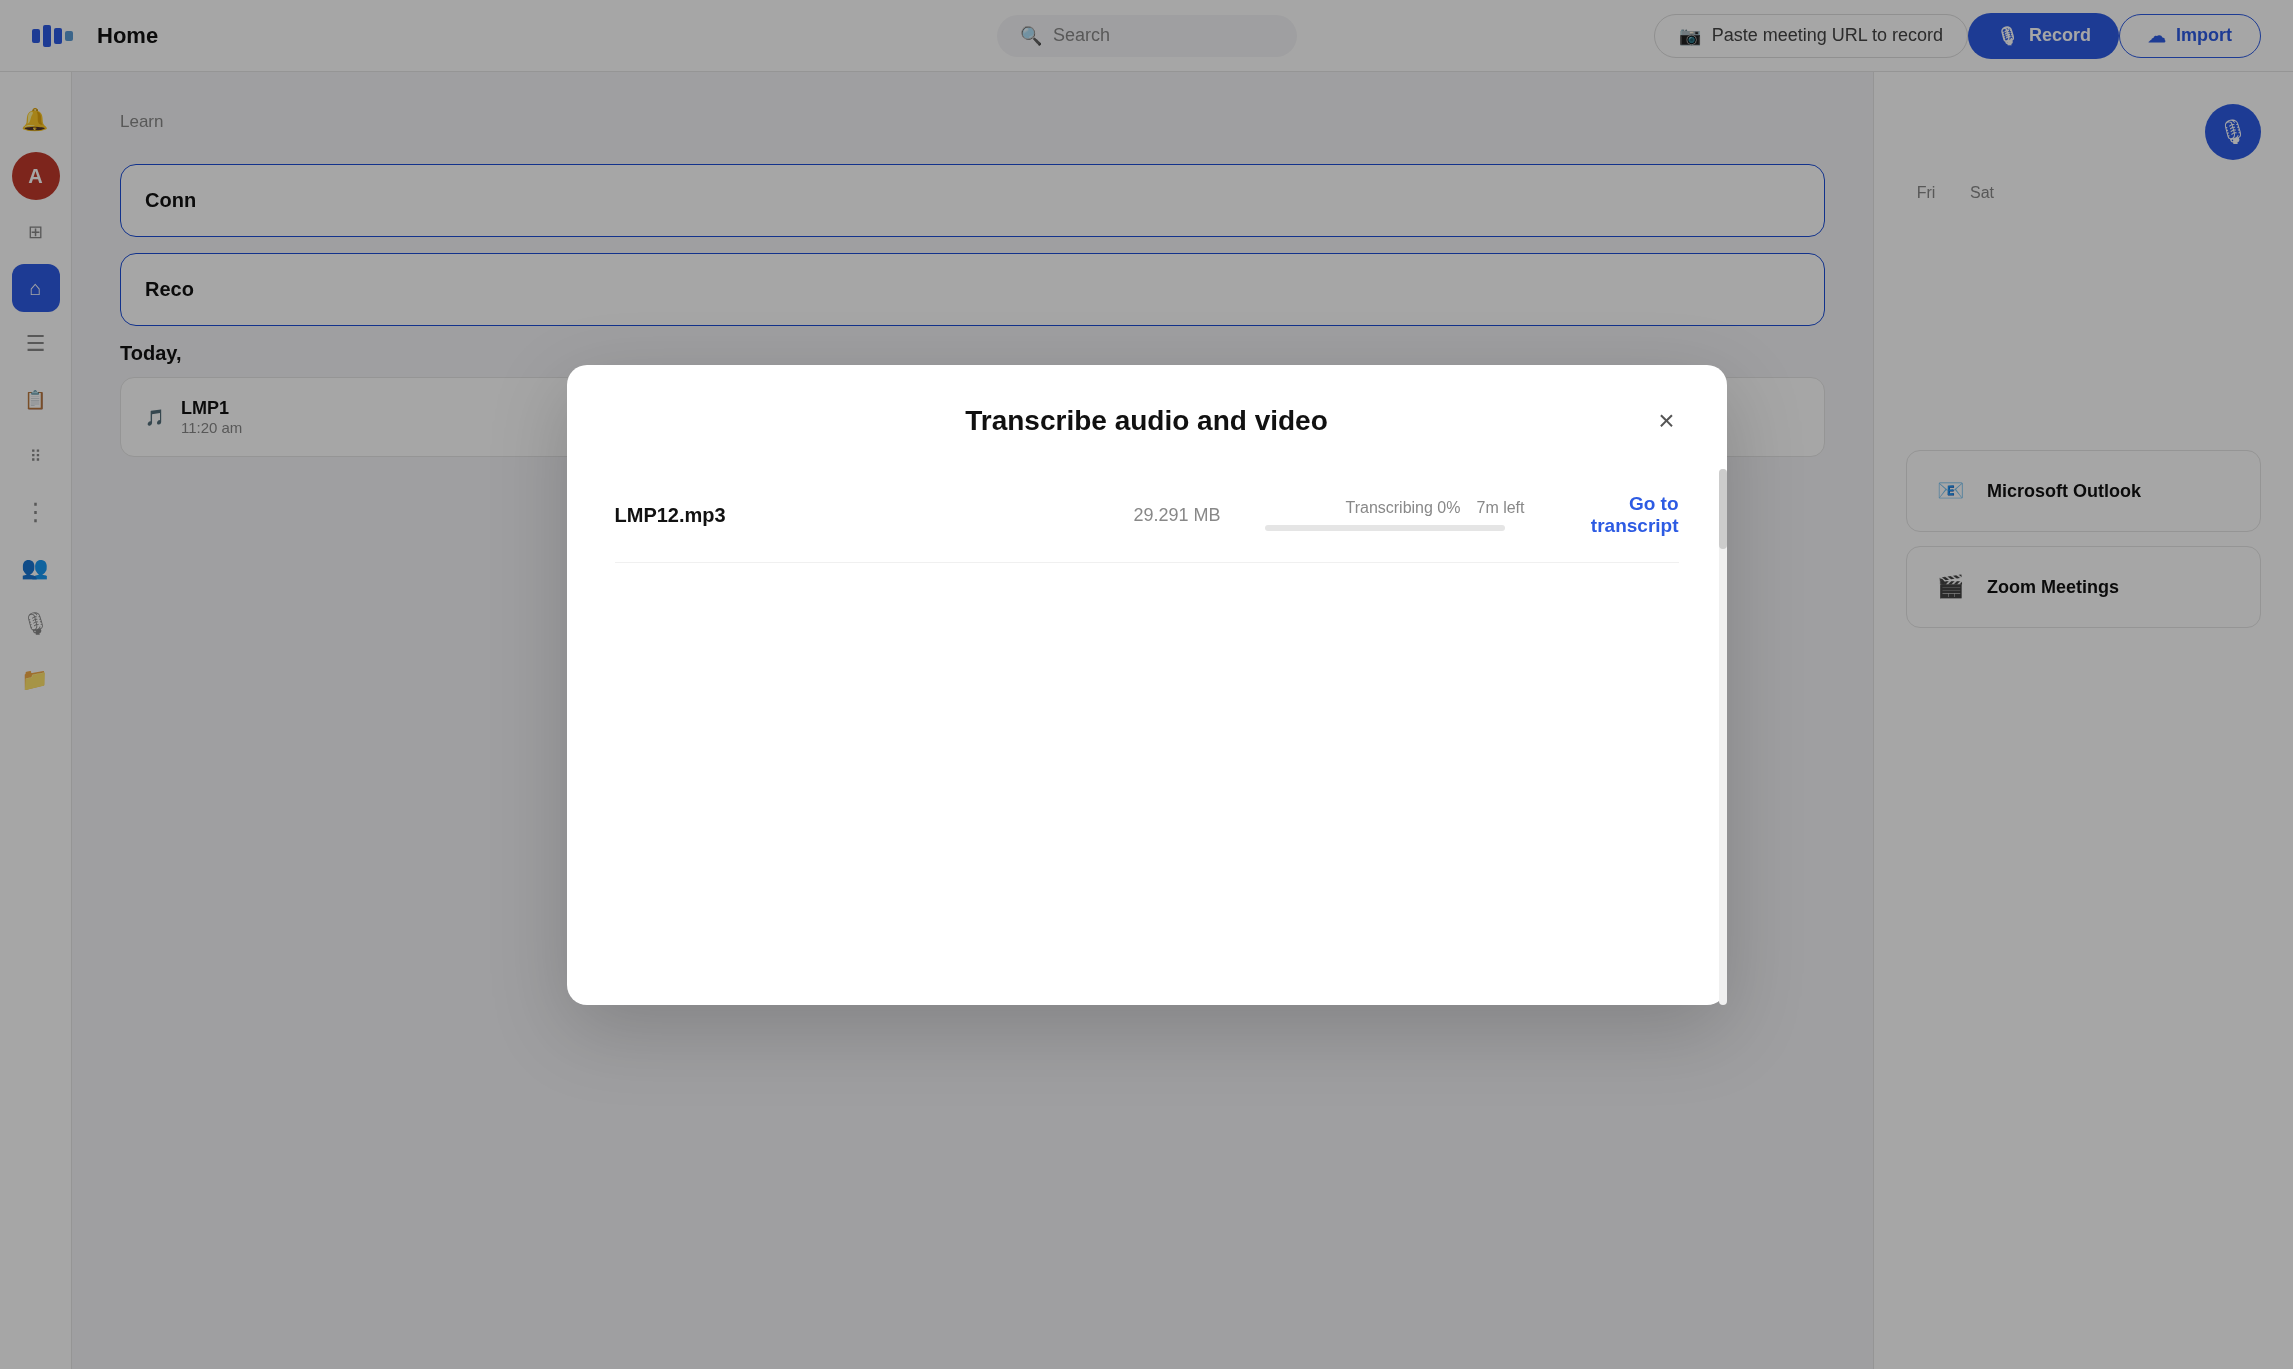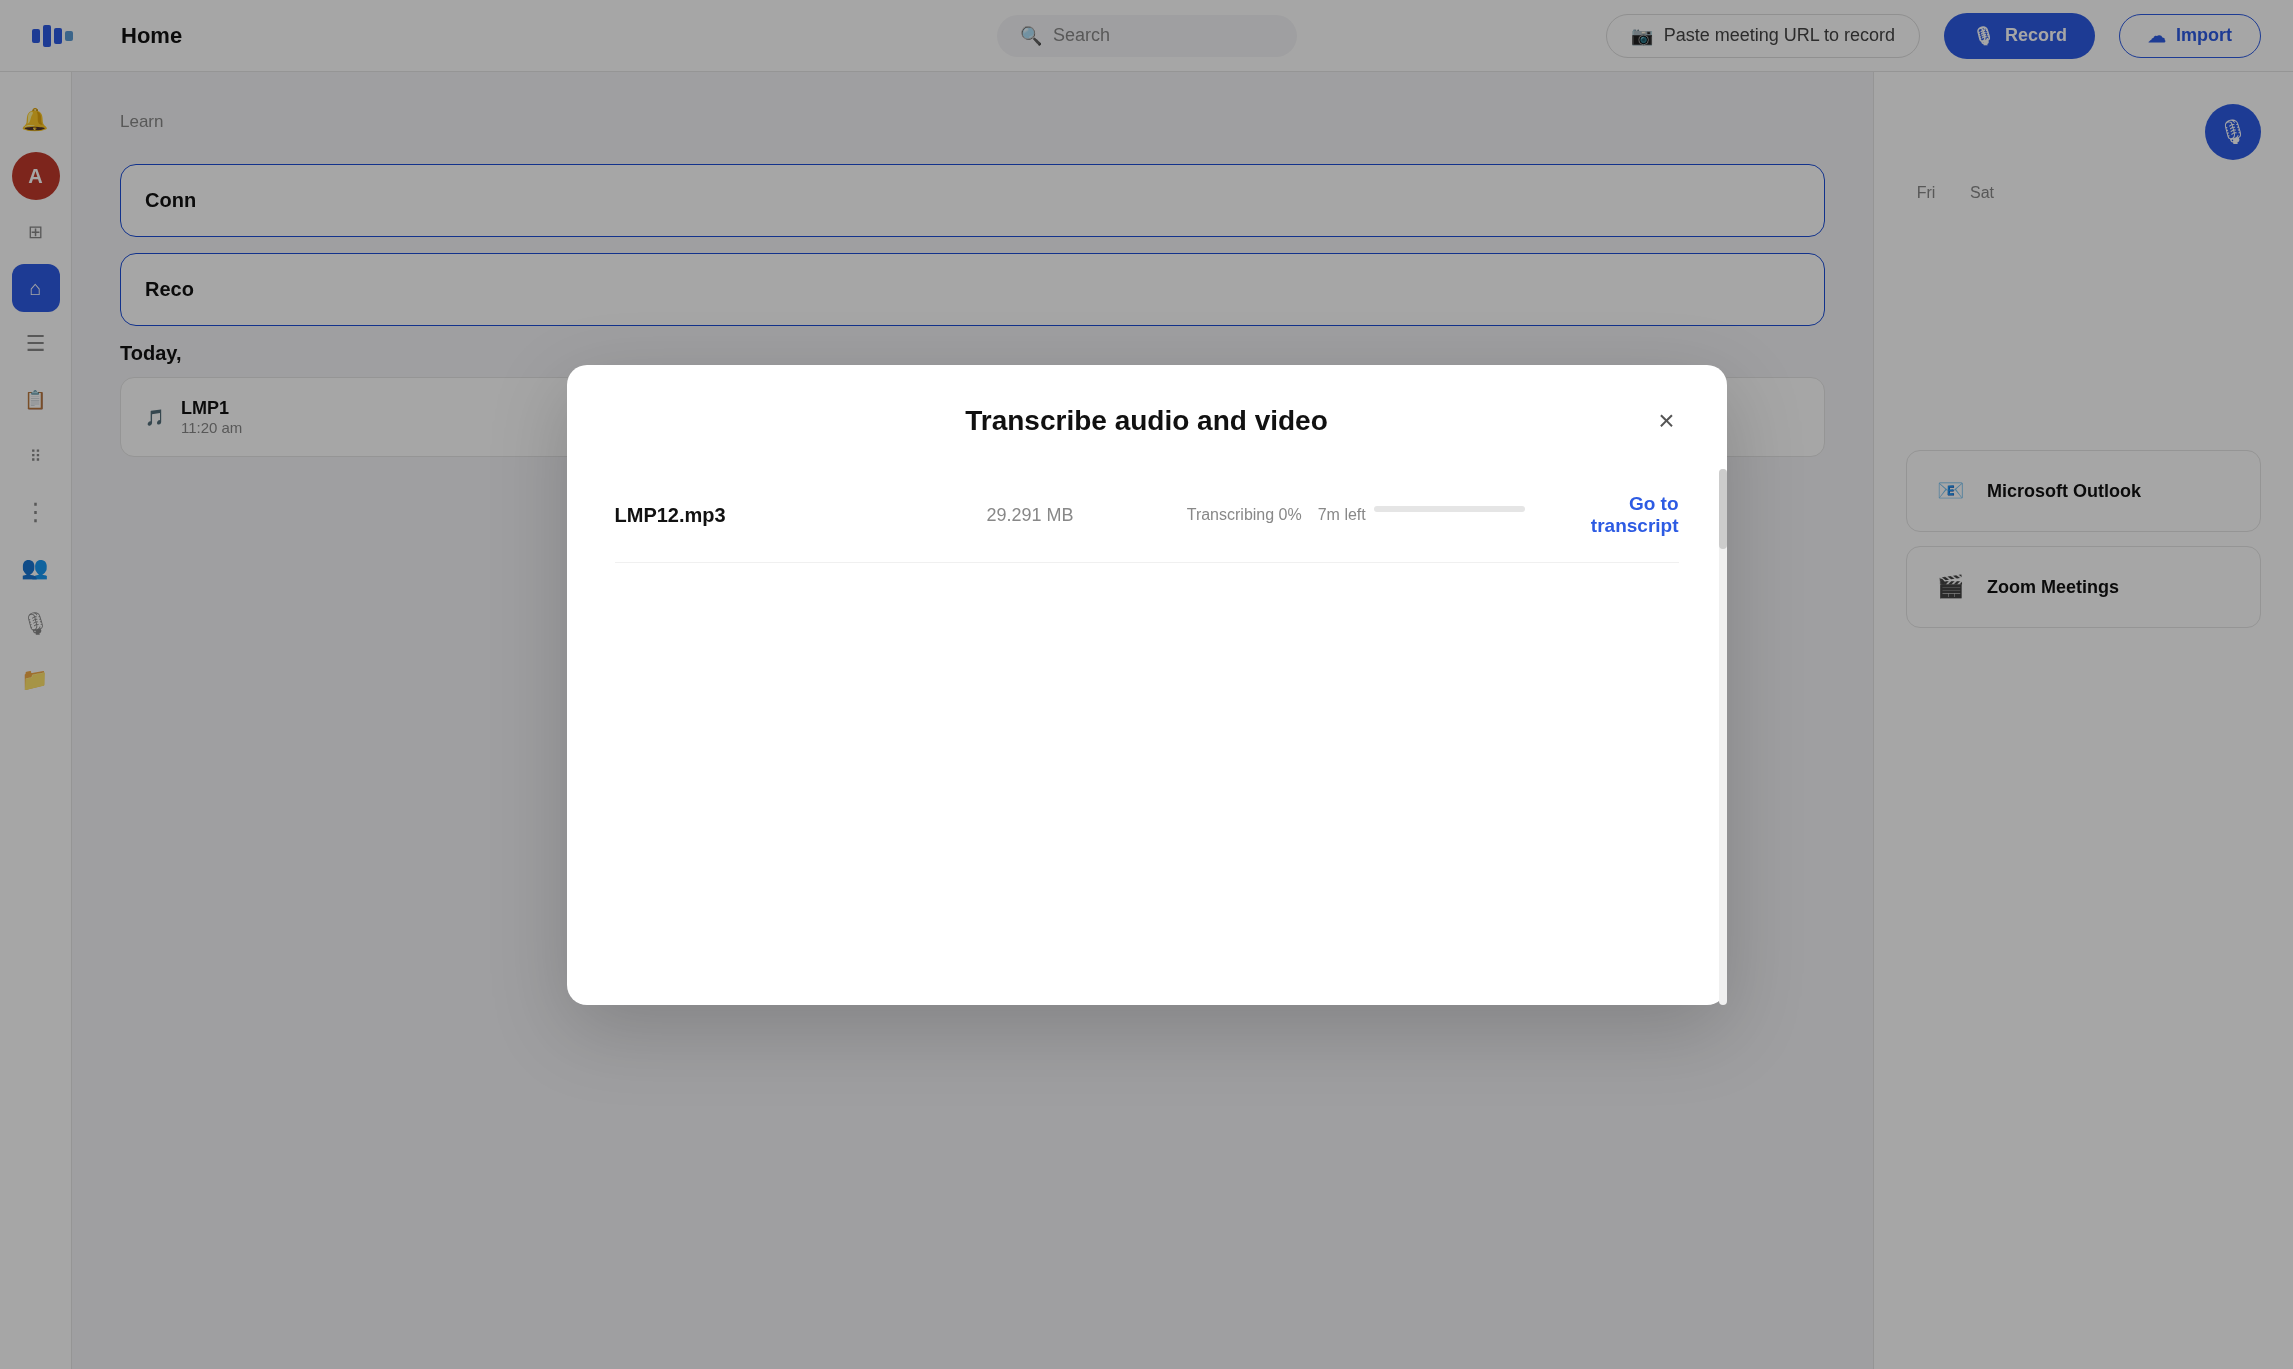--- a/index.html
+++ b/index.html
@@ -21,21 +21,20 @@
       flex-direction: column;
     }
 
     
     .top-nav {
       height: 72px;
       background: #fff;
       display: flex;
       align-items: center;
       padding: 0 32px;
-      gap: 24px;
       border-bottom: 1px solid #e5e5e5;
       flex-shrink: 0;
     }
     .logo {
       display: flex;
       align-items: center;
       gap: 4px;
       margin-right: 24px;
     }
     .logo-icon {
@@ -257,22 +256,22 @@
       flex: 1;
     }
     .file-size {
       font-size: 18px;
       color: #888;
       min-width: 120px;
       text-align: right;
     }
     .file-status-area {
       display: flex;
-      flex-direction: row;
-      align-items: flex-start;
+      flex-direction: column;
+      align-items: center;
       min-width: 280px;
       gap: 8px;
     }
     .file-status-row {
       display: flex;
       align-items: center;
       gap: 16px;
       width: 100%;
       justify-content: flex-end;
     }

